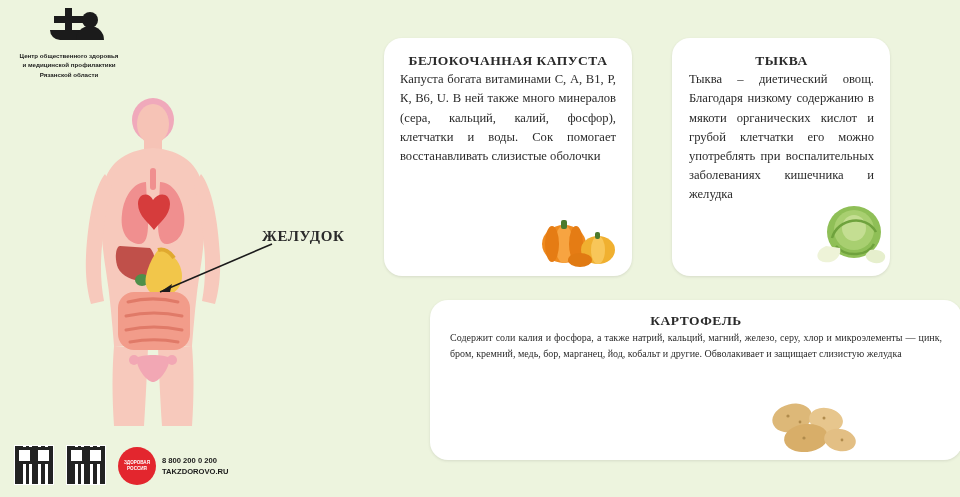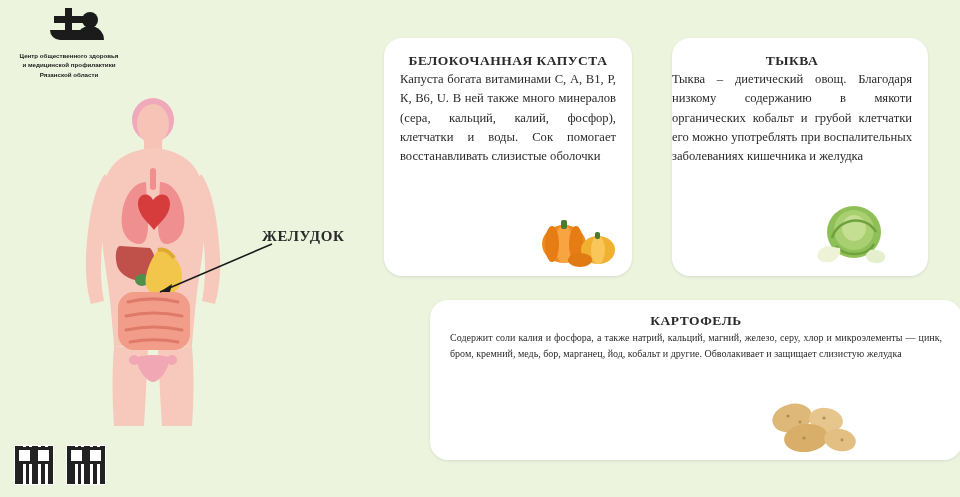--- a/index.html
+++ b/index.html
@@ -146,23 +146,23 @@
   #card-cabbage {
     left: 384px;
     top: 38px;
     width: 248px;
     height: 238px;
     padding: 14px 16px 10px 16px;
   }
   #card-pumpkin {
     left: 672px;
     top: 38px;
-    width: 256px;
+    width: 218px;
     height: 238px;
-    padding: 14px 16px 10px 0;
+    padding: 14px 16px 10px 17px;
   }
   #card-potato {
     left: 430px;
     top: 300px;
     width: 532px;
     height: 160px;
     padding: 12px 20px 10px 20px;
   }
   #card-potato .card-body {
     font-size: 10px;
@@ -318,21 +318,21 @@
       <rect x="27" y="12" width="6" height="9" rx="2" fill="#4c7a2c"></rect>
       <ellipse cx="64" cy="42" rx="17" ry="14" fill="#f0b030"></ellipse>
       <ellipse cx="64" cy="42" rx="7" ry="14" fill="#f8c659"></ellipse>
       <rect x="61" y="24" width="5" height="7" rx="2" fill="#4c7a2c"></rect>
       <ellipse cx="46" cy="52" rx="12" ry="7" fill="#e07a12"></ellipse>
     </svg>
   </div>
 
   <div class="card" id="card-pumpkin">
     <div class="card-title">ТЫКВА</div>
-    <div class="card-body">Тыква – диетический овощ. Благодаря низкому содержанию в мякоти органических кобальт и грубой клетчатки его можно употреблять при воспалительных заболеваниях кишечника и желудка</div>
+    <div class="card-body">Тыква – диетический овощ. Благодаря низкому содержанию в мякоти органических кислот и грубой клетчатки его можно употреблять при воспалительных заболеваниях кишечника и желудка</div>
     <svg class="veg-art" style="left:130px; top:160px; width:100px; height:70px;" viewBox="0 0 100 70" xmlns="http://www.w3.org/2000/svg">
       <ellipse cx="52" cy="34" rx="27" ry="26" fill="#8fbf57"></ellipse>
       <ellipse cx="52" cy="32" rx="20" ry="20" fill="#a8cf70"></ellipse>
       <ellipse cx="52" cy="30" rx="12" ry="13" fill="#c4de92"></ellipse>
       <path d="M30 40 C 36 20, 64 16, 74 34" stroke="#6fa23d" stroke-width="2.5" fill="none"></path>
       <path d="M34 48 C 44 60, 66 58, 72 46" stroke="#6fa23d" stroke-width="2.5" fill="none"></path>
       <path d="M24 48 C 14 52, 12 62, 22 64 C 32 66, 40 58, 38 50 Z" fill="#eef3d8"></path>
       <path d="M68 52 C 80 50, 88 58, 80 64 C 72 68, 62 62, 64 56 Z" fill="#e6efcd"></path>
     </svg>
   </div>
@@ -349,14 +349,21 @@
       <circle cx="40" cy="24" r="1.4" fill="#b08b4c"></circle>
       <circle cx="64" cy="20" r="1.5" fill="#b08b4c"></circle>
       <circle cx="44" cy="40" r="1.6" fill="#b08b4c"></circle>
       <circle cx="82" cy="42" r="1.4" fill="#b08b4c"></circle>
     </svg>
   </div>
 
   <div class="qr" id="qr-1"></div>
   <div class="qr" id="qr-2"></div>
 
+  <div class="phone-badge">
+    <div class="phone-circle">ЗДОРОВАЯ РОССИЯ</div>
+    <div class="phone-lines">
+      <div>8 800 200 0 200</div>
+      <div>TAKZDOROVO.RU</div>
+    </div>
+  </div>
 
 </div>
 
 </body></html>

